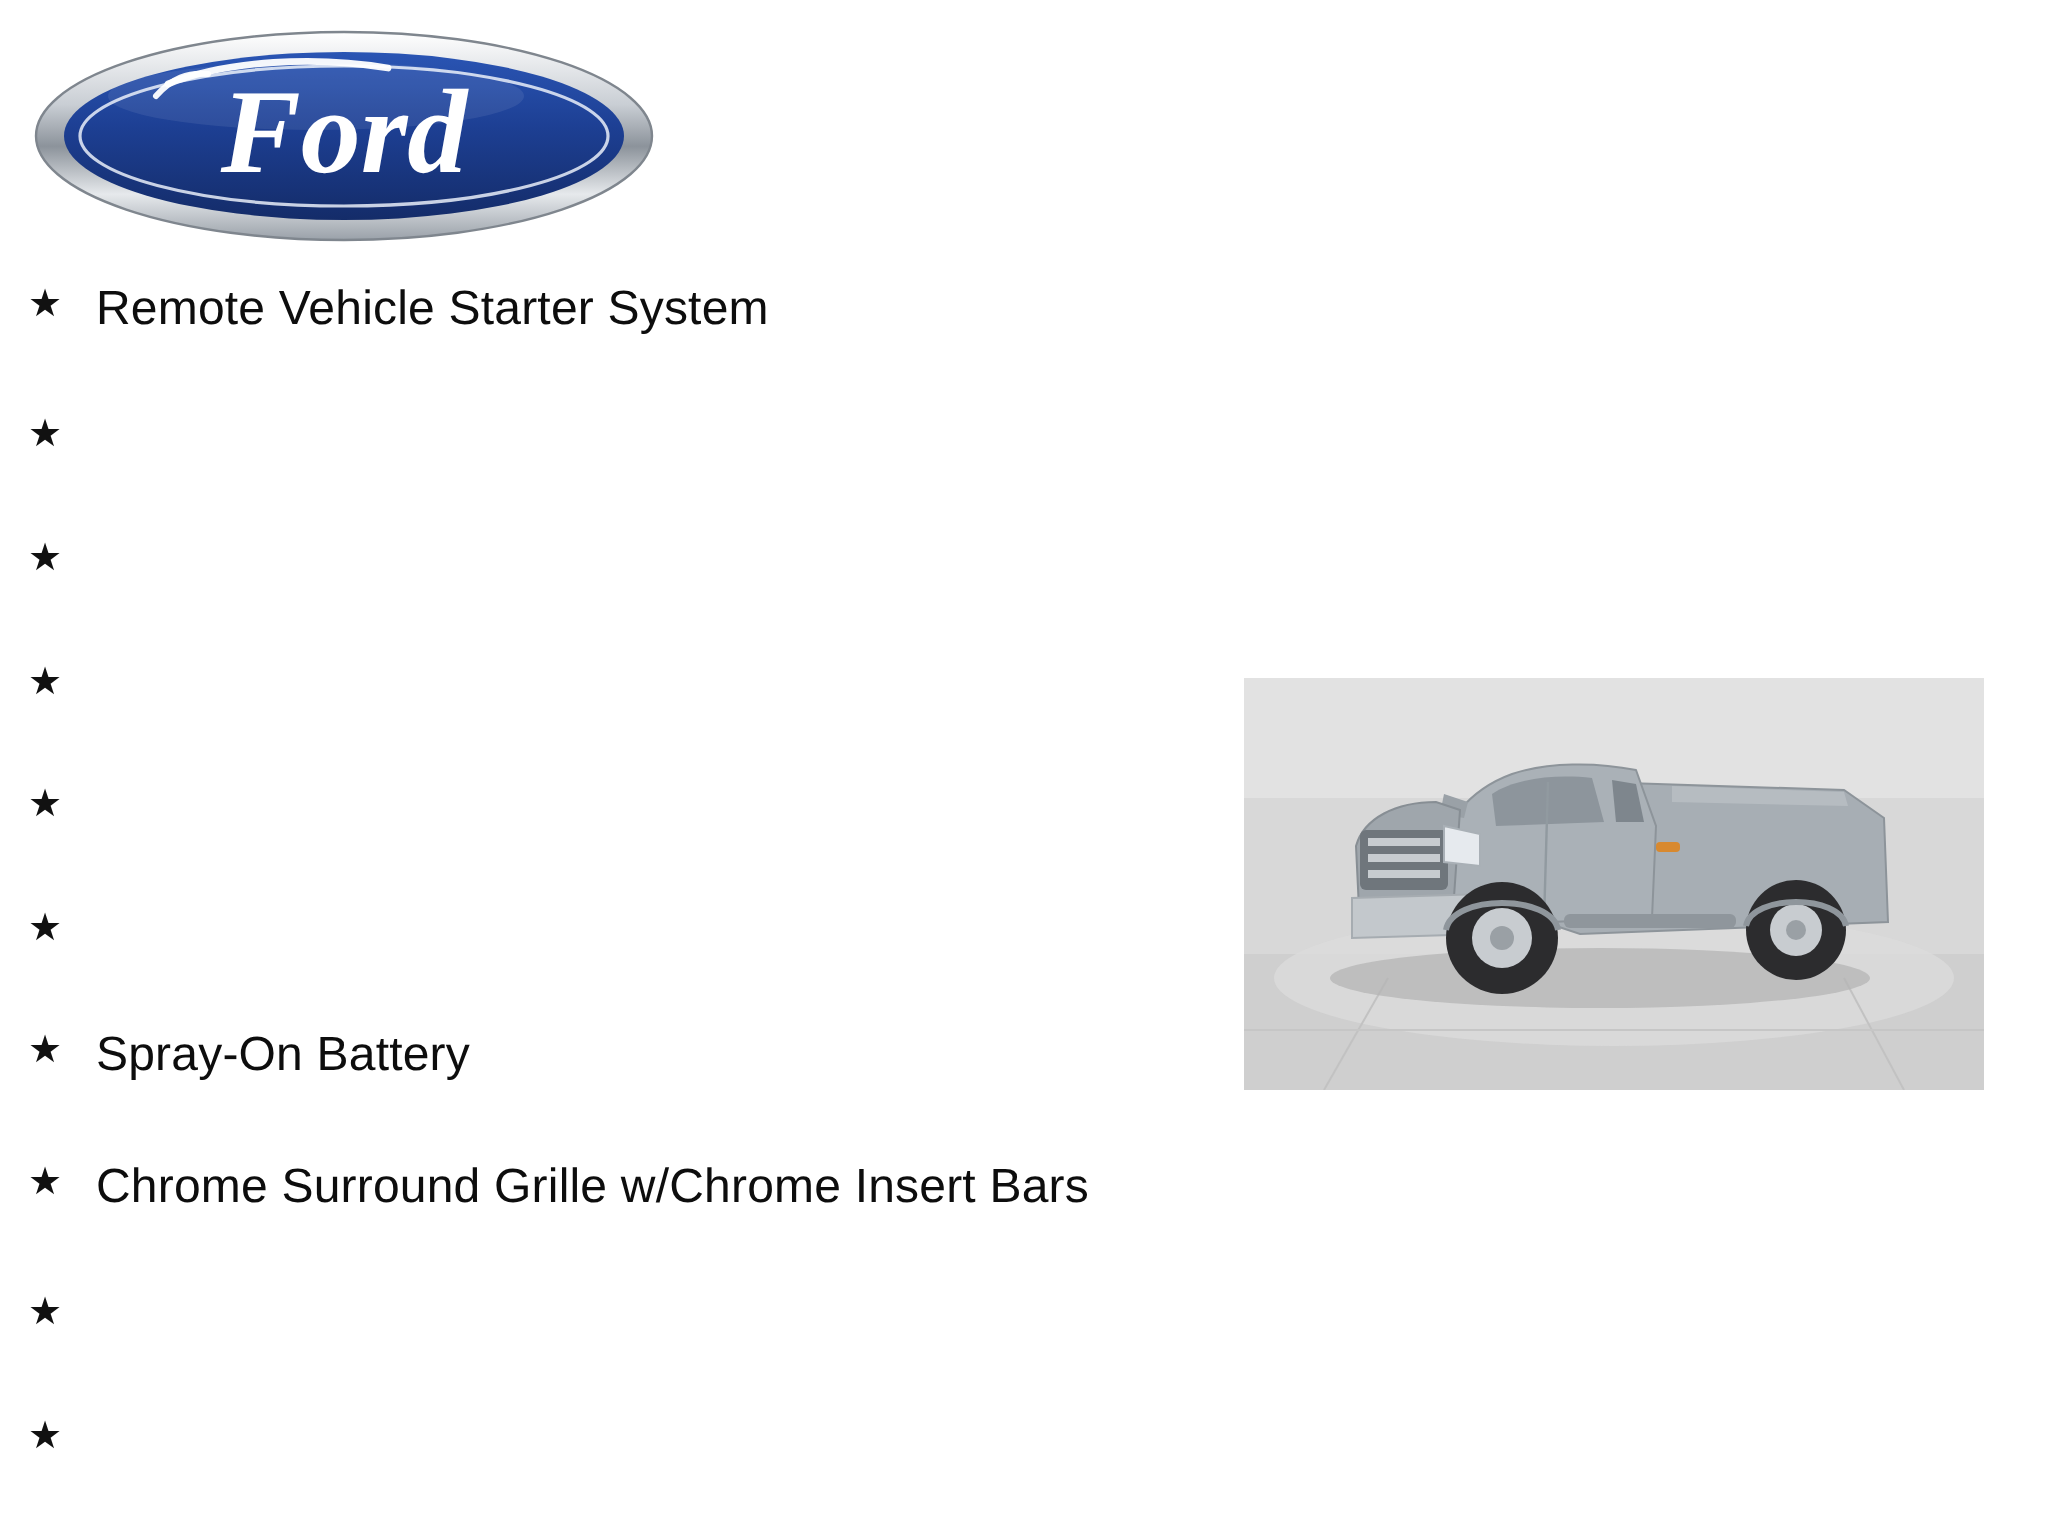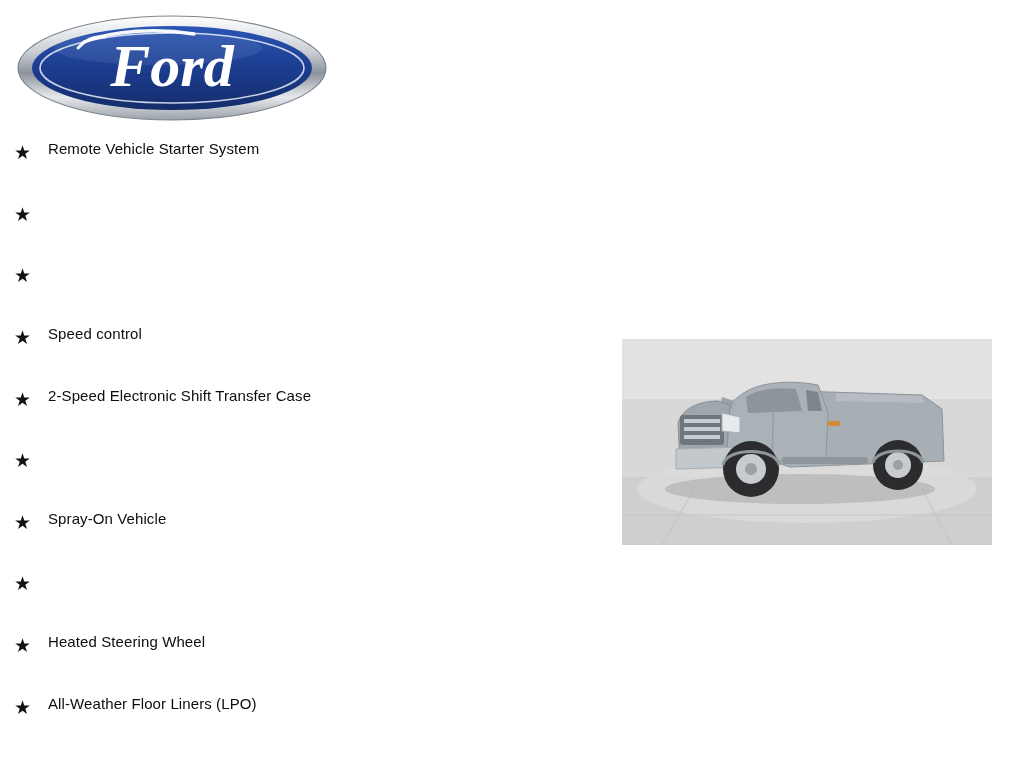--- a/index.html
+++ b/index.html
@@ -46,21 +46,21 @@
   .feature-item:last-child { margin-bottom: 0; }
   .bullet-star {
     flex: 0 0 34px;
     font-size: 19px;
     line-height: 1.35;
     color: #111;
     text-align: left;
     padding-left: 6px;
   }
   .feature-text {
-    font-size: 15px;
+    font-size: 24px;
     color: #0d0d0d;
     letter-spacing: 0.1px;
     max-width: 500px;
   }
 
   
   .vehicle-figure {
     position: absolute;
     left: 622px;
     top: 339px;
@@ -115,43 +115,40 @@
     <span class="feature-text">Remote Vehicle Starter System</span>
   </li>
   <li class="feature-item">
     <span class="bullet-star">★</span>
   </li>
   <li class="feature-item">
     <span class="bullet-star">★</span>
   </li>
   <li class="feature-item">
     <span class="bullet-star">★</span>
-    <span class="feature-text">Speed control</span>
-  </li>
-  <li class="feature-item">
-    <span class="bullet-star">★</span>
-    <span class="feature-text">2-Speed Electronic Shift Transfer Case</span>
-  </li>
-  <li class="feature-item">
-    <span class="bullet-star">★</span>
-  </li>
-  <li class="feature-item">
-    <span class="bullet-star">★</span>
-    <span class="feature-text">Spray-On Vehicle</span>
-  </li>
-  <li class="feature-item">
-    <span class="bullet-star">★</span>
-  </li>
-  <li class="feature-item">
-    <span class="bullet-star">★</span>
-    <span class="feature-text">Heated Steering Wheel</span>
-  </li>
-  <li class="feature-item">
-    <span class="bullet-star">★</span>
-    <span class="feature-text">All-Weather Floor Liners (LPO)</span>
+  </li>
+  <li class="feature-item">
+    <span class="bullet-star">★</span>
+  </li>
+  <li class="feature-item">
+    <span class="bullet-star">★</span>
+  </li>
+  <li class="feature-item">
+    <span class="bullet-star">★</span>
+    <span class="feature-text">Spray-On Battery</span>
+  </li>
+  <li class="feature-item">
+    <span class="bullet-star">★</span>
+    <span class="feature-text">Chrome Surround Grille w/Chrome Insert Bars</span>
+  </li>
+  <li class="feature-item">
+    <span class="bullet-star">★</span>
+  </li>
+  <li class="feature-item">
+    <span class="bullet-star">★</span>
   </li>
 </ul>
 
 <figure class="vehicle-figure" style="margin:0;">
   <svg class="vehicle-svg" width="370" height="206" viewBox="0 0 370 206">
 
     <rect x="0" y="0" width="370" height="206" fill="#d8d8d8"></rect>
     <rect x="0" y="0" width="370" height="60" fill="#e2e2e2"></rect>
     <rect x="0" y="138" width="370" height="68" fill="#cfcfcf"></rect>
     <ellipse cx="185" cy="150" rx="170" ry="34" fill="#dddddd" opacity="0.7"></ellipse>

